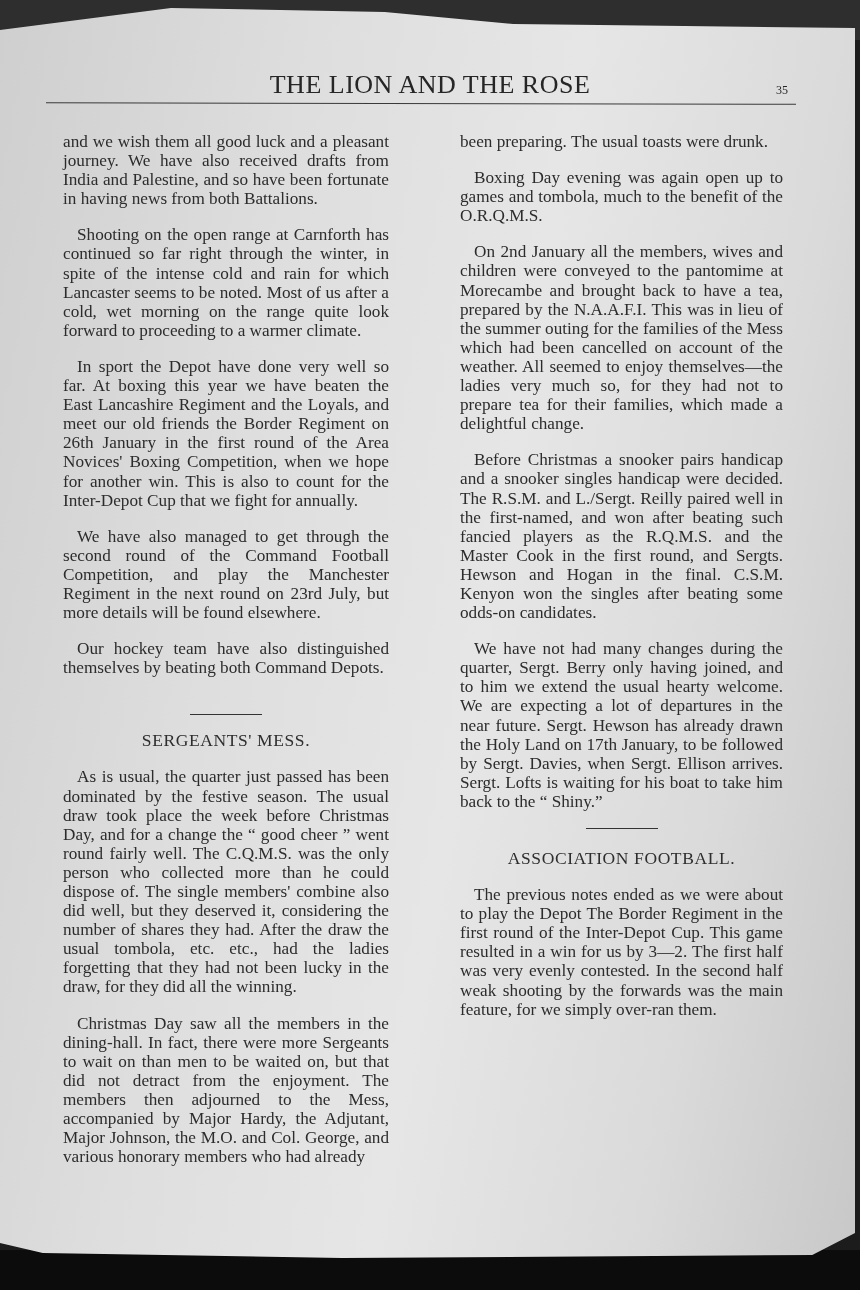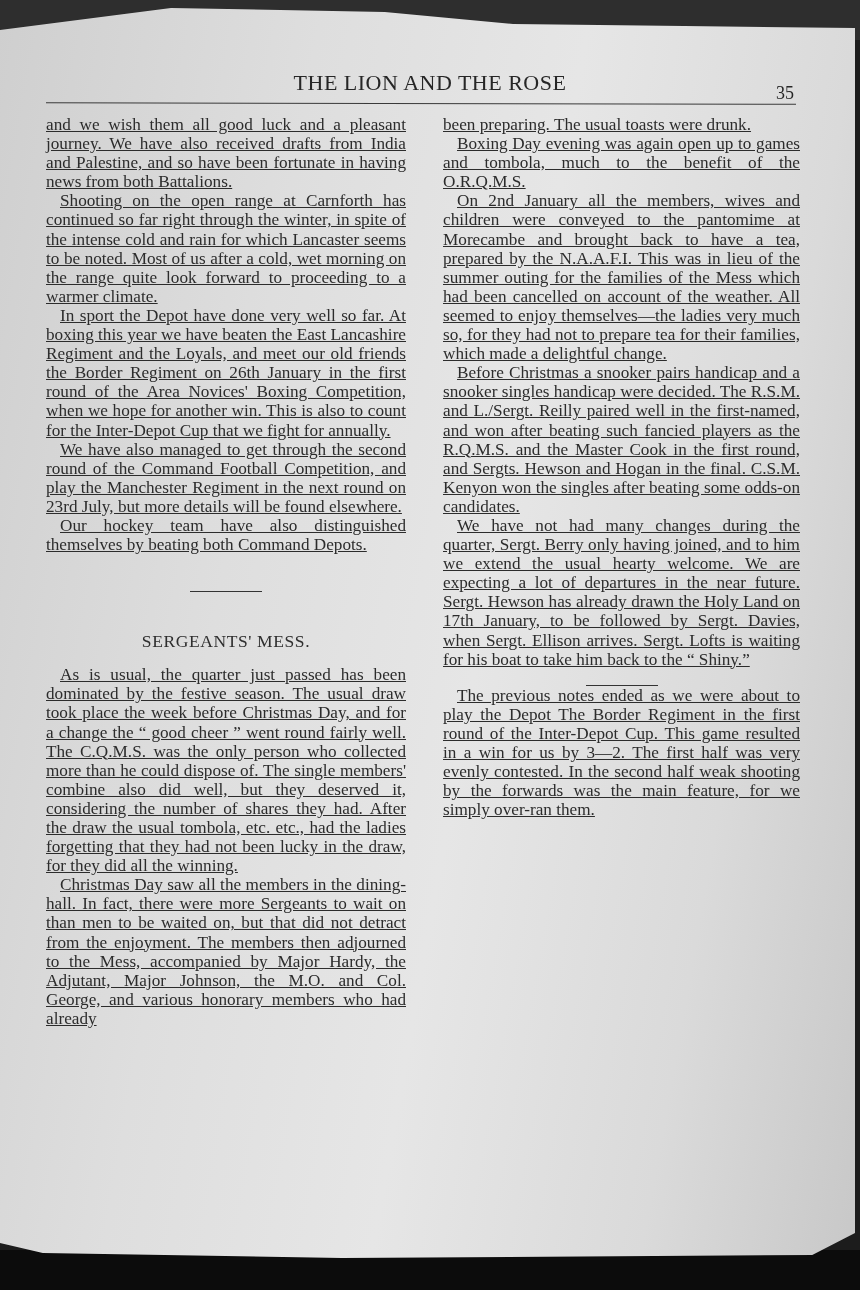--- a/index.html
+++ b/index.html
@@ -14,38 +14,38 @@
     background: #2e2e2e;
   }
   .page {
     position: absolute; left: 0; top: 8px; width: 855px; height: 1250px;
     background: linear-gradient(100deg, #cfcfcf 0%, #dedede 30%, #e6e6e6 55%, #dadada 80%, #c8c8c8 100%);
     clip-path: polygon(0 22px, 20% 0, 45% 4px, 60% 16px, 80% 18px, 100% 20px, 100% 1225px, 95% 1247px, 40% 1250px, 5% 1245px, 0 1235px);
     border-bottom-right-radius: 6px;
   }
   .running-head {
     position: absolute; top: 70px; left: 0; width: 860px;
-    text-align: center; font-size: 22px; letter-spacing: 0.5px; color: #262626;
+    text-align: center; font-size: 26px; letter-spacing: 0.5px; color: #262626;
   }
   .page-number {
-    position: absolute; top: 83px; left: 776px; font-size: 18px; color: #262626;
+    position: absolute; top: 83px; left: 776px; font-size: 12px; color: #262626;
   }
   .head-rule {
     position: absolute; top: 103px; left: 46px; width: 750px; height: 0;
     border-top: 1.6px solid #3a3a3a;
     transform: rotate(0.12deg);
   }
   .col {
     position: absolute; top: 115px; width: 360px;
     font-size: 17.2px; line-height: 19.1px; text-align: justify;
     color: #2c2c2c;
   }
   .col.left { left: 46px; }
   .col.right { left: 443px; width: 357px; }
-  .col p { margin: 0; text-indent: 0; text-decoration: underline; }
+  .col p { margin: 17px; text-indent: 0; }
   .col p.indent { text-indent: 14px; }
   .divider {
     width: 72px; height: 0; border-top: 1.6px solid #333; margin: 18px auto 0 auto;
   }
   .section-heading {
     text-align: center; font-size: 17.5px; letter-spacing: 0.6px;
     margin: 22px 0 14px 0; color: #2e2e2e;
   }
   .bottom-dark {
     position: absolute; left: 0; bottom: 0; width: 860px; height: 40px; background: #0c0c0c;
@@ -63,26 +63,27 @@
 <div class="page-number">35</div>
 <div class="head-rule"></div>
 
 <div class="col left">
   <p>and we wish them all good luck and a pleasant journey. We have also received drafts from India and Palestine, and so have been fortunate in having news from both Battalions.</p>
   <p class="indent">Shooting on the open range at Carnforth has continued so far right through the winter, in spite of the intense cold and rain for which Lancaster seems to be noted. Most of us after a cold, wet morning on the range quite look forward to proceeding to a warmer climate.</p>
   <p class="indent">In sport the Depot have done very well so far. At boxing this year we have beaten the East Lancashire Regiment and the Loyals, and meet our old friends the Border Regiment on 26th January in the first round of the Area Novices' Boxing Competition, when we hope for another win. This is also to count for the Inter-Depot Cup that we fight for annually.</p>
   <p class="indent">We have also managed to get through the second round of the Command Football Competition, and play the Manchester Regiment in the next round on 23rd July, but more details will be found elsewhere.</p>
   <p class="indent">Our hockey team have also distinguished themselves by beating both Command Depots.</p>
   <div class="divider" style="margin-top:37px;"></div>
-  <div class="section-heading" style="margin-top:40px;">SERGEANTS' MESS.</div>
+  <div class="section-heading" style="margin-top:16px;">SERGEANTS' MESS.</div>
   <p class="indent">As is usual, the quarter just passed has been dominated by the festive season. The usual draw took place the week before Christmas Day, and for a change the “ good cheer ” went round fairly well. The C.Q.M.S. was the only person who collected more than he could dispose of. The single members' combine also did well, but they deserved it, considering the number of shares they had. After the draw the usual tombola, etc. etc., had the ladies forgetting that they had not been lucky in the draw, for they did all the winning.</p>
   <p class="indent">Christmas Day saw all the members in the dining-hall. In fact, there were more Sergeants to wait on than men to be waited on, but that did not detract from the enjoyment. The members then adjourned to the Mess, accompanied by Major Hardy, the Adjutant, Major Johnson, the M.O. and Col. George, and various honorary members who had already</p>
 </div>
 
 <div class="col right">
   <p>been preparing. The usual toasts were drunk.</p>
   <p class="indent">Boxing Day evening was again open up to games and tombola, much to the benefit of the O.R.Q.M.S.</p>
   <p class="indent">On 2nd January all the members, wives and children were conveyed to the pantomime at Morecambe and brought back to have a tea, prepared by the N.A.A.F.I. This was in lieu of the summer outing for the families of the Mess which had been cancelled on account of the weather. All seemed to enjoy themselves—the ladies very much so, for they had not to prepare tea for their families, which made a delightful change.</p>
   <p class="indent">Before Christmas a snooker pairs handicap and a snooker singles handicap were decided. The R.S.M. and L./Sergt. Reilly paired well in the first-named, and won after beating such fancied players as the R.Q.M.S. and the Master Cook in the first round, and Sergts. Hewson and Hogan in the final. C.S.M. Kenyon won the singles after beating some odds-on candidates.</p>
   <p class="indent">We have not had many changes during the quarter, Sergt. Berry only having joined, and to him we extend the usual hearty welcome. We are expecting a lot of departures in the near future. Sergt. Hewson has already drawn the Holy Land on 17th January, to be followed by Sergt. Davies, when Sergt. Ellison arrives. Sergt. Lofts is waiting for his boat to take him back to the “ Shiny.”</p>
   <div class="divider" style="margin-top:16px;"></div>
+  <div class="section-heading" style="margin-top:20px;">ASSOCIATION FOOTBALL.</div>
   <p class="indent">The previous notes ended as we were about to play the Depot The Border Regiment in the first round of the Inter-Depot Cup. This game resulted in a win for us by 3—2. The first half was very evenly contested. In the second half weak shooting by the forwards was the main feature, for we simply over-ran them.</p>
 </div>
 
 </body></html>

